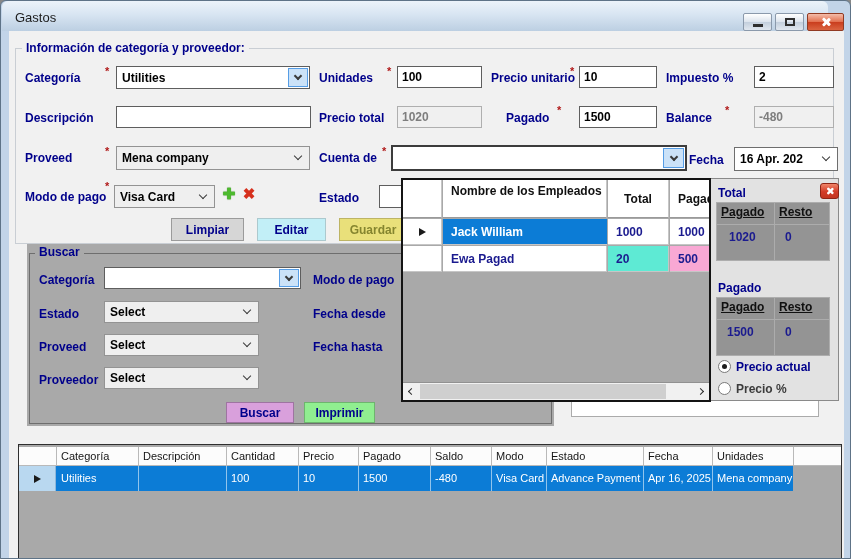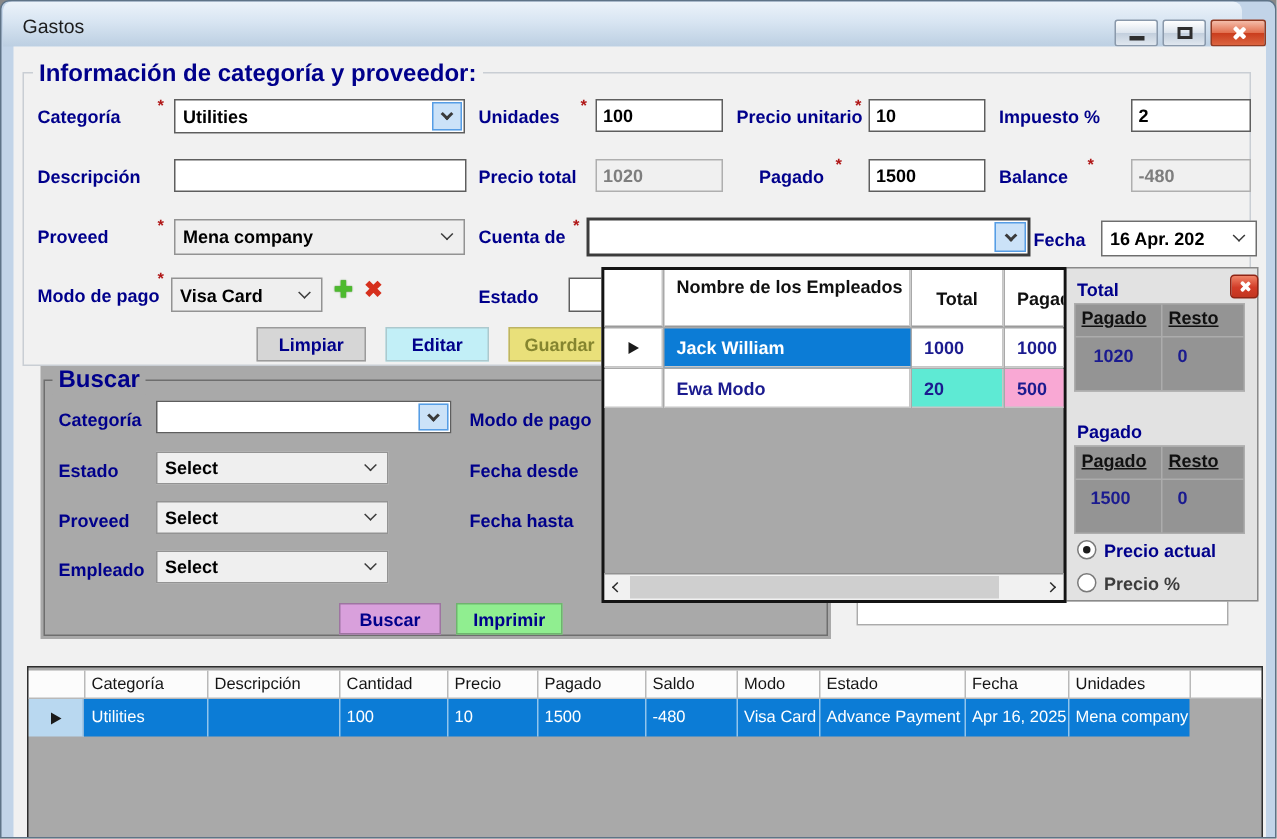--- a/index.html
+++ b/index.html
@@ -22,21 +22,21 @@
       width:2.5px; height:10px; background:#fff; border-radius:1px; }
   .glyph-x::before { transform:rotate(45deg); } .glyph-x::after { transform:rotate(-45deg); }
   .client { position:absolute; left:8px; top:30px; width:835px; height:529px; background:#F1F1F1; }
 
   .lbl { position:absolute; font-size:12px; font-weight:bold; color:#00008B; white-space:nowrap; }
   .ast { position:absolute; font-size:11px; font-weight:bold; color:#B01818; }
   .tb  { position:absolute; background:#fff; border:1px solid #5E5E5E; font:bold 12px "Liberation Sans",sans-serif;
          color:#000; padding:2px 4px; outline:none; }
   .tb.dis { background:#F0F0F0; border-color:#AFAFAF; color:#7E7E7E; }
   .groupbox { position:absolute; border:1px solid #C9CED4; }
-  .groupcap { position:absolute; font-size:16px; font-weight:bold; color:#00008B; background:#F1F1F1; padding:0 4px; white-space:nowrap; }
+  .groupcap { position:absolute; font-size:12px; font-weight:bold; color:#00008B; background:#F1F1F1; padding:0 4px; white-space:nowrap; }
 
   .combo { position:absolute; display:flex; align-items:center; font-size:12px; font-weight:bold; color:#000; }
   .combo-white { background:#fff; border:1px solid #5E5E5E; }
   .combo-flat  { background:#EFEFEF; border:1px solid #939393; }
   .combo .val { padding-left:5px; flex:1; overflow:hidden; white-space:nowrap; }
   .ddbtn { position:absolute; right:1px; top:1px; bottom:1px; width:20px; background:#CBE2F8;
            border:1px solid #569DE5; display:flex; align-items:center; justify-content:center; }
   .chev { width:6px; height:6px; border-right:2px solid #3A3A3A; border-bottom:2px solid #3A3A3A;
           transform:rotate(45deg); margin-top:-3px; }
   .chev.thin { border-right-width:1.5px; border-bottom-width:1.5px; }
@@ -193,21 +193,21 @@
     </div>
     <div class="lbl" style="left:286px;top:63px;">Fecha desde</div>
 
     <div class="lbl" style="left:12px;top:96px;">Proveed</div>
     <div class="combo combo-flat" style="left:77px;top:90px;width:155px;height:22px;">
       <span class="val">Select</span>
       <span class="flat-chev chev thin"></span>
     </div>
     <div class="lbl" style="left:286px;top:96px;">Fecha hasta</div>
 
-    <div class="lbl" style="left:12px;top:129px;">Empleado</div>
+    <div class="lbl" style="left:12px;top:129px;">Proveedor</div>
     <div class="combo combo-flat" style="left:77px;top:123px;width:155px;height:22px;">
       <span class="val">Select</span>
       <span class="flat-chev chev thin"></span>
     </div>
 
     <div class="btn" style="left:199px;top:158px;width:68px;height:21px;background:#D9A0DC;border-color:#9E74A1;">Buscar</div>
     <div class="btn" style="left:277px;top:158px;width:71px;height:21px;background:#90EE90;border-color:#6EB46E;">Imprimir</div>
   </div>
 
   <div class="popup">
@@ -219,21 +219,21 @@
       <div class="pcell" style="left:267px;top:0;width:39px;height:38px;background:#fff;border-bottom:1px solid #9A9A9A;color:#101010;padding:12px 0 0 8px;">Pagad</div>
 
       <div class="pcell" style="left:0;top:39px;width:39px;height:26px;background:#fff;border-right:1px solid #C6C6C6;border-bottom:1px solid #C6C6C6;display:flex;align-items:center;justify-content:center;">
           <span class="rowptr"></span>
         </div>
       <div class="pcell" style="left:40px;top:39px;width:164px;height:26px;background:#0C7CD6;border-bottom:1px solid #C6C6C6;color:#fff;padding:6px 0 0 8px;">Jack William</div>
       <div class="pcell" style="left:205px;top:39px;width:61px;height:26px;background:#fff;border-right:1px solid #C6C6C6;border-bottom:1px solid #C6C6C6;color:#1B1B8F;padding:6px 0 0 8px;">1000</div>
       <div class="pcell" style="left:267px;top:39px;width:39px;height:26px;background:#fff;border-bottom:1px solid #C6C6C6;color:#1B1B8F;padding:6px 0 0 8px;">1000</div>
 
       <div class="pcell" style="left:0;top:66px;width:39px;height:26px;background:#fff;border-right:1px solid #C6C6C6;border-bottom:1px solid #C6C6C6;"></div>
-      <div class="pcell" style="left:40px;top:66px;width:164px;height:26px;background:#fff;border-right:1px solid #C6C6C6;border-bottom:1px solid #C6C6C6;color:#1B1B8F;padding:6px 0 0 8px;">Ewa Modo</div>
+      <div class="pcell" style="left:40px;top:66px;width:164px;height:26px;background:#fff;border-right:1px solid #C6C6C6;border-bottom:1px solid #C6C6C6;color:#1B1B8F;padding:6px 0 0 8px;">Ewa Pagad</div>
       <div class="pcell" style="left:205px;top:66px;width:61px;height:26px;background:#5eead4;border-right:1px solid #C6C6C6;border-bottom:1px solid #C6C6C6;color:#1B1B8F;padding:6px 0 0 8px;">20</div>
       <div class="pcell" style="left:267px;top:66px;width:39px;height:26px;background:#f9a8d4;border-bottom:1px solid #C6C6C6;color:#1B1B8F;padding:6px 0 0 8px;">500</div>
 
       <div class="hscroll">
         <span class="sb-arrow" style="left:0;">
             <span class="sb-chev" style="transform:rotate(135deg);"></span>
           </span>
         <span class="sb-thumb"></span>
         <span class="sb-arrow" style="right:0;">
             <span class="sb-chev" style="transform:rotate(-45deg);"></span>

